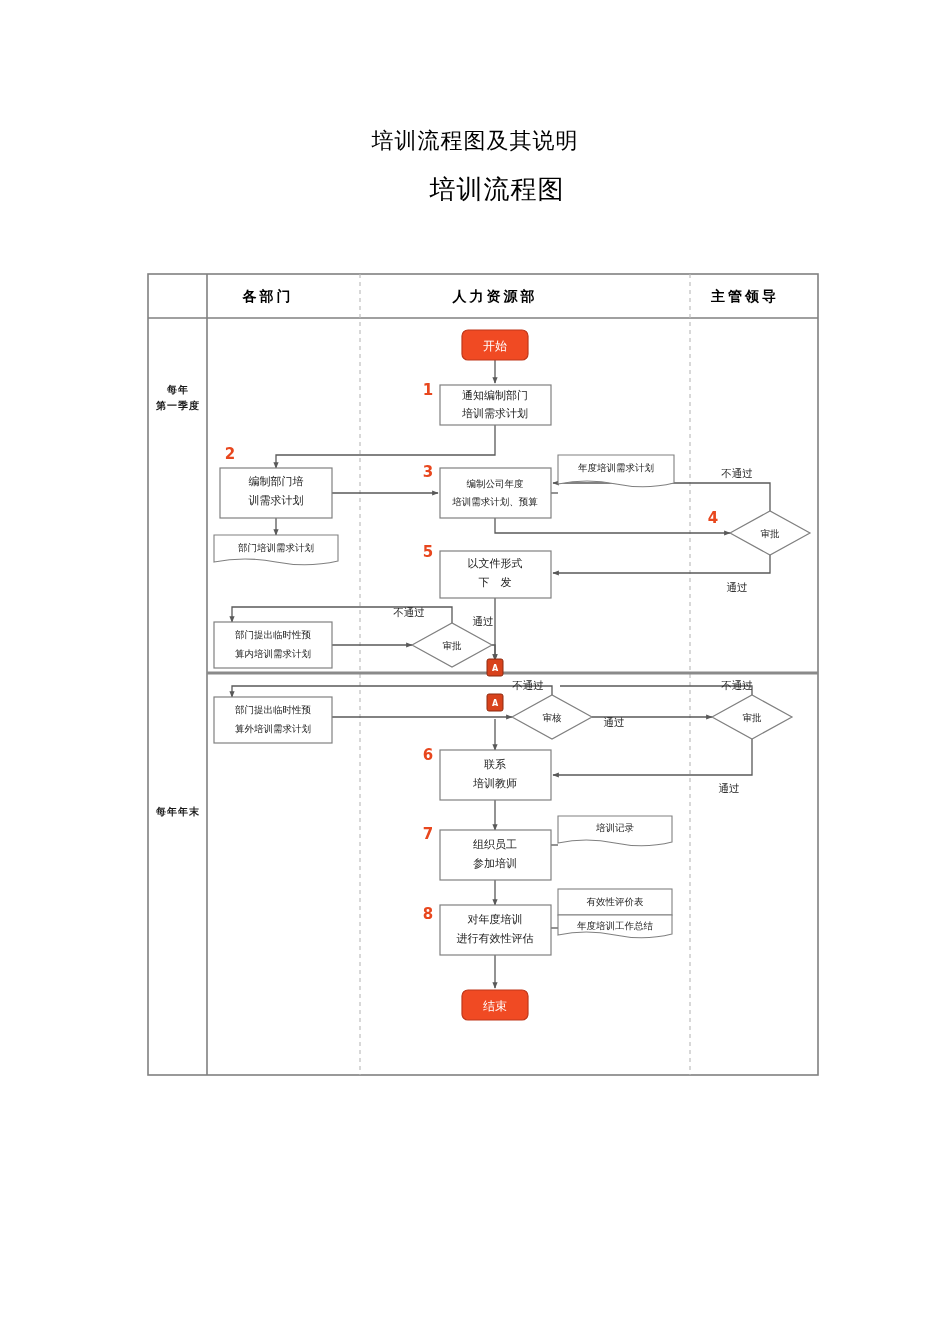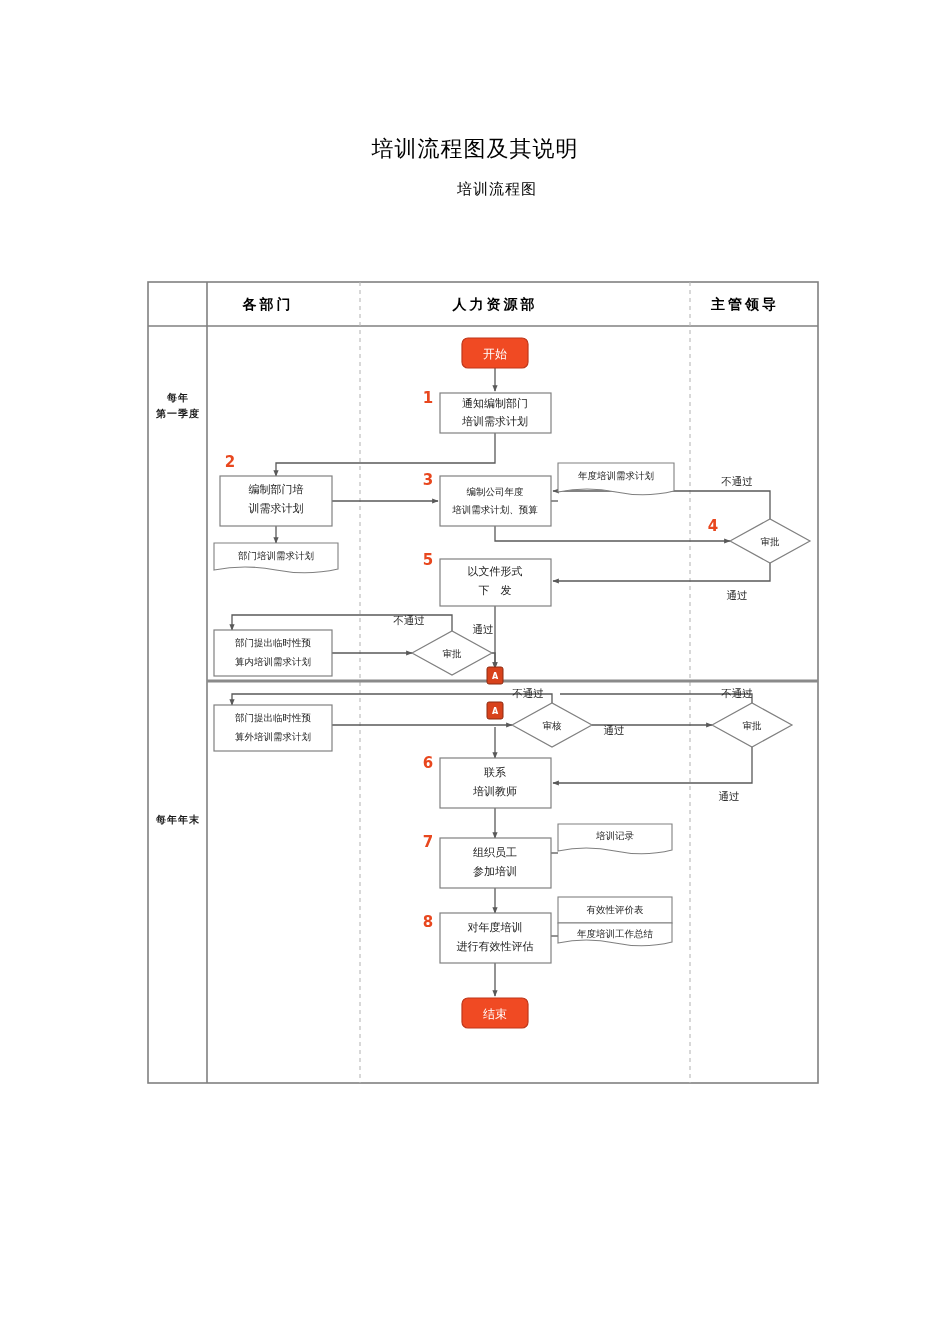--- a/index.html
+++ b/index.html
@@ -10,34 +10,34 @@
   body {
     width: 950px;
     height: 1344px;
     position: relative;
     font-family: "DejaVu Sans", "Liberation Sans", sans-serif;
     color: #000;
     overflow: hidden;
   }
   #page {
     position: absolute;
-    left: 0; top: 8px;
+    left: 0; top: 0;
     width: 950px; height: 1092px;
   }
   .title {
     position: absolute;
     left: 0; right: 0;
     text-align: center;
     font-size: 22px;
     font-weight: normal;
     letter-spacing: 1px;
     color: #000;
   }
   #doc-title { top: 126px; }
-  #doc-subtitle { top: 172px; font-size: 15px; margin-left: 44px; }
+  #doc-subtitle { top: 172px; font-size: 26px; margin-left: 44px; }
 
   #flow-svg {
     position: absolute;
     left: 0; top: 0;
   }
   .nodetext {
     font-family: "DejaVu Sans", "Liberation Sans", sans-serif;
     font-size: 11px;
     fill: #1a1a1a;
     text-anchor: middle;

